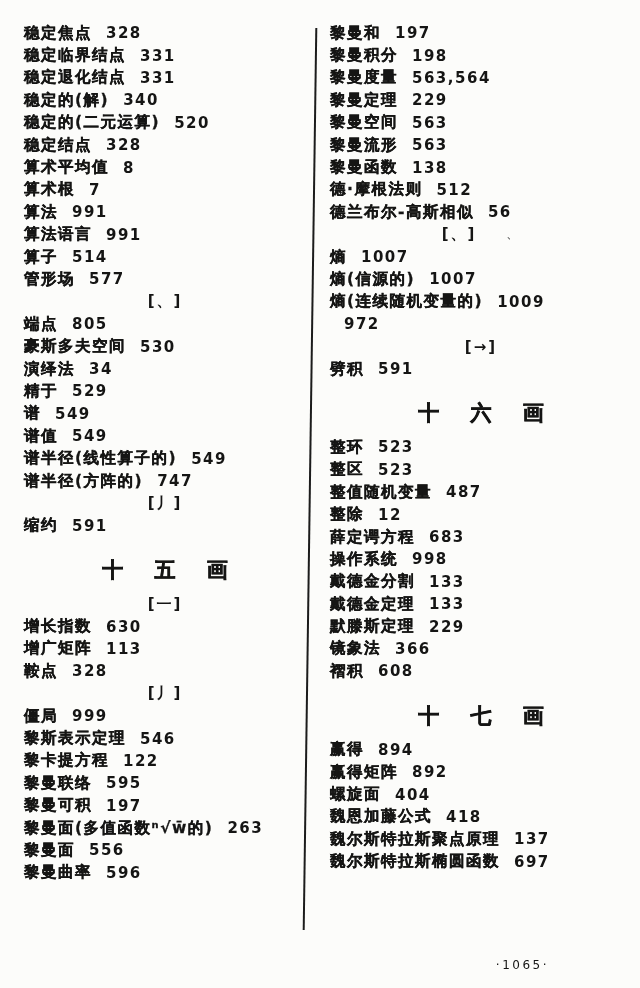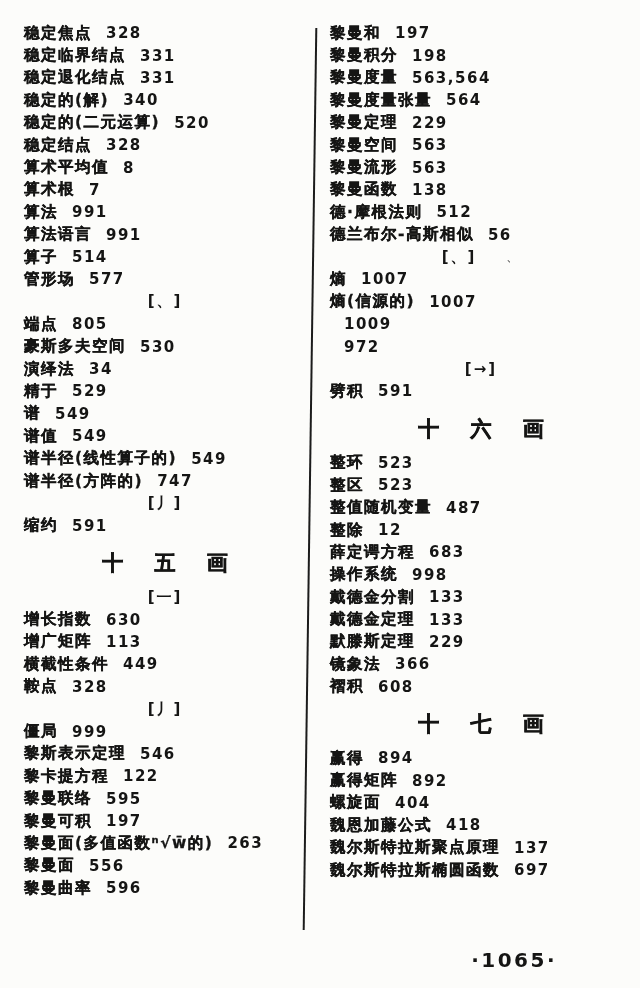--- a/index.html
+++ b/index.html
@@ -51,44 +51,44 @@
     letter-spacing: 2px;
   }
   .row.marker .trail {
     margin-left: 30px;
     font-size: 12px;
     font-weight: normal;
   }
   .row.header {
     justify-content: center;
     height: 30px;
-    margin-top: 11px;
+    margin-top: 18px;
     margin-bottom: 8px;
     font-size: 21px;
     font-weight: bold;
     -webkit-text-stroke: 0.5px #151514;
   }
   .row.header span {
     word-spacing: 24px;
   }
   .divider {
     position: absolute;
     left: 309px;
     top: 28px;
     width: 2px;
     height: 902px;
     background: #1c1c1c;
     transform: rotate(0.8deg);
   }
   .pageno {
     position: absolute;
-    right: 83px;
+    right: 91px;
     bottom: 16px;
-    font-size: 20px;
-    font-weight: bold;
+    font-size: 12px;
+    font-weight: normal;
     letter-spacing: 2.5px;
   }
 </style>
 </head>
 <body>
 
 <div class="page">
   <div class="col col-left" id="col-left">
       <div class="row entry">
         <span class="term">稳定焦点</span>
@@ -188,24 +188,20 @@
       </div>
       <div class="row entry">
         <span class="term">增长指数</span>
         <span class="pg">630</span>
       </div>
       <div class="row entry">
         <span class="term">增广矩阵</span>
         <span class="pg">113</span>
       </div>
       <div class="row entry">
-        <span class="term">横截性条件</span>
-        <span class="pg">449</span>
-      </div>
-      <div class="row entry">
         <span class="term">鞍点</span>
         <span class="pg">328</span>
       </div>
       <div class="row marker">
         <span>[丿]</span>
       </div>
       <div class="row entry">
         <span class="term">僵局</span>
         <span class="pg">999</span>
       </div>
@@ -246,24 +242,20 @@
       </div>
       <div class="row entry">
         <span class="term">黎曼积分</span>
         <span class="pg">198</span>
       </div>
       <div class="row entry">
         <span class="term">黎曼度量</span>
         <span class="pg">563,564</span>
       </div>
       <div class="row entry">
-        <span class="term">黎曼度量张量</span>
-        <span class="pg">564</span>
-      </div>
-      <div class="row entry">
         <span class="term">黎曼定理</span>
         <span class="pg">229</span>
       </div>
       <div class="row entry">
         <span class="term">黎曼空间</span>
         <span class="pg">563</span>
       </div>
       <div class="row entry">
         <span class="term">黎曼流形</span>
         <span class="pg">563</span>
@@ -286,20 +278,21 @@
       </div>
       <div class="row entry">
         <span class="term">熵</span>
         <span class="pg">1007</span>
       </div>
       <div class="row entry">
         <span class="term">熵(信源的)</span>
         <span class="pg">1007</span>
       </div>
       <div class="row entry">
+        <span class="term">熵(连续随机变量的)</span>
         <span class="pg">1009</span>
       </div>
       <div class="row entry">
         <span class="pg">972</span>
       </div>
       <div class="row marker">
         <span>[→]</span>
       </div>
       <div class="row entry">
         <span class="term">劈积</span>

